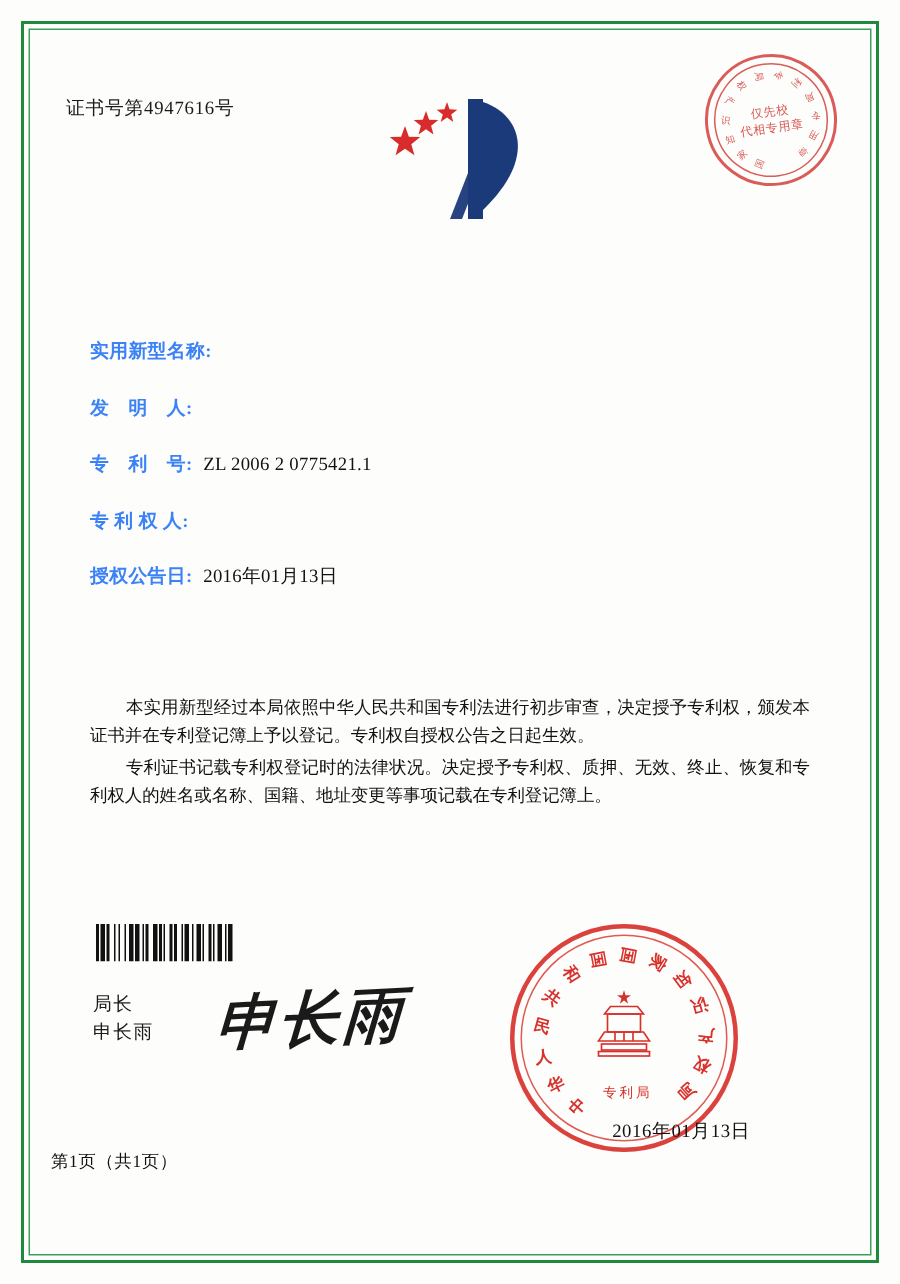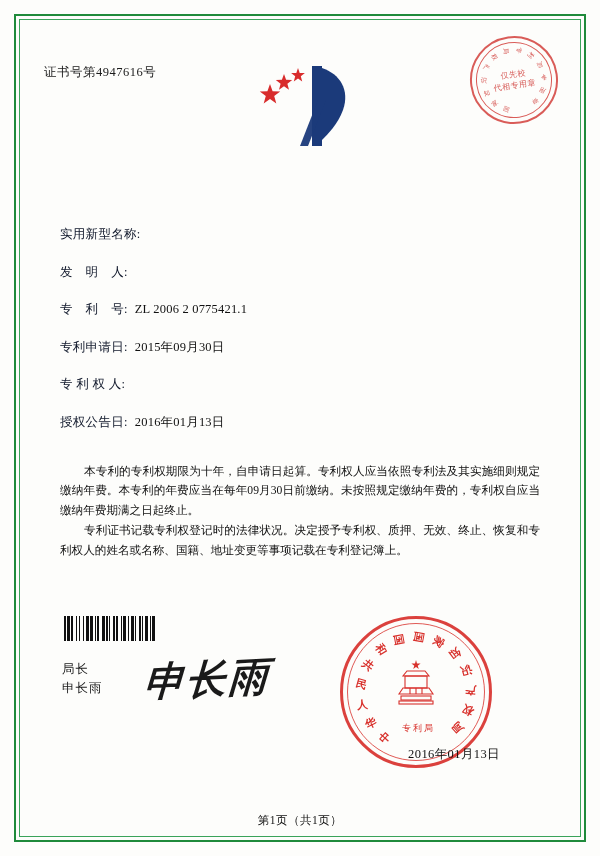--- a/index.html
+++ b/index.html
@@ -148,21 +148,22 @@
   .field-row {
     display: flex;
     align-items: baseline;
     margin-bottom: 20.5px;
     font-size: 12.5px;
     line-height: 17px;
   }
   .field-label {
     white-space: nowrap;
     letter-spacing: 0.3px;
-    color: #0f172a;
+    color: #3b82f6;
+    font-weight: bold;
   }
   .field-value {
     margin-left: 7px;
     letter-spacing: 0.2px;
     color: #111;
   }
 
   
   .body-text {
     position: absolute;
@@ -281,22 +282,21 @@
     font-size: 12.5px;
     color: #111;
     letter-spacing: 0.4px;
   }
 
   
   .page-foot {
     position: absolute;
     left: 0;
     right: 0;
-    top: 783px;
-    text-align: center;
+    top: 737px;
     font-size: 11.5px;
     letter-spacing: 0.5px;
     color: #111;
   }
 </style>
 </head>
 <body>
 
 <div id="certificate">
 
@@ -353,34 +353,30 @@
         <span class="field-label">实用新型名称:</span>
       </div>
       <div class="field-row">
         <span class="field-label">发　明　人:</span>
       </div>
       <div class="field-row">
         <span class="field-label">专　利　号:</span>
         <span class="field-value">ZL 2006 2 0775421.1</span>
       </div>
       <div class="field-row">
-        <span class="field-label">专利申请日:</span>
-        <span class="field-value">2015年09月30日</span>
-      </div>
-      <div class="field-row">
         <span class="field-label">专 利 权 人:</span>
       </div>
       <div class="field-row">
         <span class="field-label">授权公告日:</span>
         <span class="field-value">2016年01月13日</span>
       </div>
     </div>
 
     <div class="body-text">
-      <p>本专利的专利权期限为十年，自申请日起算。专利权人应当依照专利法及其实施细则规定缴纳年费。本专利的年费应当在每年09月30日前缴纳。未按照规定缴纳年费的，专利权自应当缴纳年费期满之日起终止。</p>
+      <p>本实用新型经过本局依照中华人民共和国专利法进行初步审查，决定授予专利权，颁发本证书并在专利登记簿上予以登记。专利权自授权公告之日起生效。</p>
       <p>专利证书记载专利权登记时的法律状况。决定授予专利权、质押、无效、终止、恢复和专利权人的姓名或名称、国籍、地址变更等事项记载在专利登记簿上。</p>
     </div>
 
     <div class="barcode" id="barcode">
         <i style="width: 2px; background: rgb(17, 17, 17);"></i>
         <i style="width: 1px; background: transparent;"></i>
         <i style="width: 3px; background: rgb(17, 17, 17);"></i>
         <i style="width: 1px; background: transparent;"></i>
         <i style="width: 2px; background: rgb(17, 17, 17);"></i>
         <i style="width: 3px; background: transparent;"></i>

